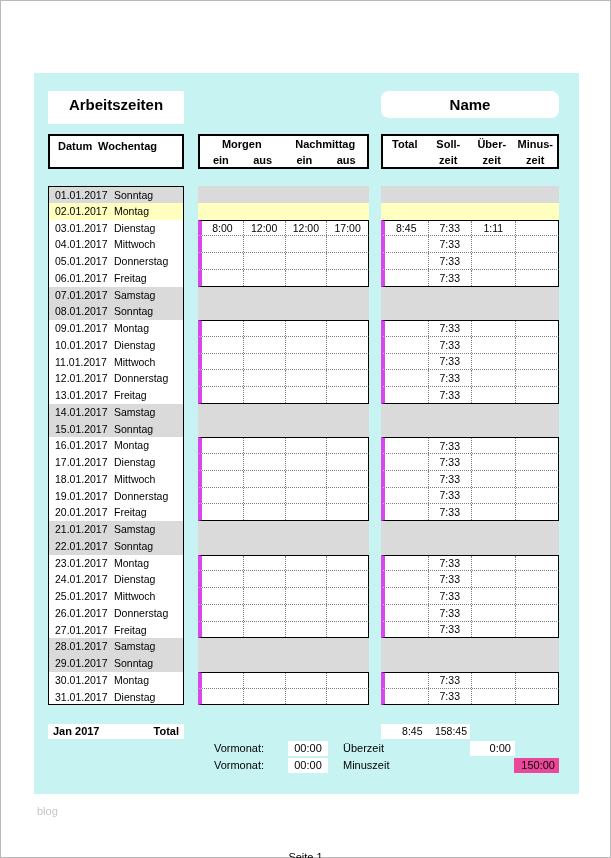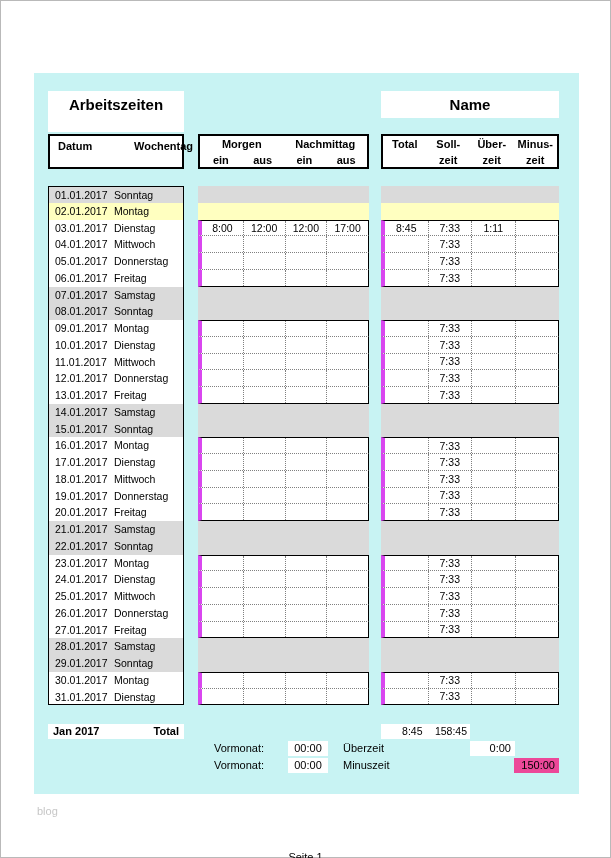--- a/index.html
+++ b/index.html
@@ -11,38 +11,38 @@
   .page {
     position:absolute; inset:0; background:#fff;
     border:1px solid #b9b9b9;
   }
   .sheet {
     position:absolute; left:33px; top:72px; width:545px; height:721px;
     background:#c8f3f3;
   }
   
   .title-box {
-    position:absolute; left:14px; top:18px; width:136px; height:41px;
+    position:absolute; left:14px; top:18px; width:136px; height:33px;
     background:#fff; font-size:15px; font-weight:bold;
     text-align:center; line-height:27px;
   }
   .name-box {
     position:absolute; left:347px; top:18px; width:178px; height:27px;
     background:#fff; font-size:15px; font-weight:bold;
-    text-align:center; line-height:27px;
+    text-align:center; line-height:27px;border-radius:8px;
   }
   
   .hdr {
     position:absolute; top:61px; height:35px; background:#fff;
     border:2px solid #000; font-size:11px; font-weight:bold;
   }
   .hdr-left { left:14px; width:136px; }
   .hdr-left .l1 { position:relative; height:16px; line-height:16px; margin-top:2px; }
   .hdr-left .datum { position:absolute; left:8px; }
-  .hdr-left .wtag  { position:absolute; left:48px;margin-left:36px; }
+  .hdr-left .wtag  { position:absolute; left:48px; }
   .hdr-mid { left:164px; width:171px; }
   .hdr-right { left:347px; width:178px; }
   .hdr .fl { display:flex; height:15px; line-height:15px; margin-top:1px; }
   .hdr .fl div { text-align:center; }
   .hdr-mid .l1 div { width:50%; }
   .hdr-mid .l2 div { width:25%; }
   .hdr-right .l1 div, .hdr-right .l2 div { width:25%; }
   
   #rows { position:absolute; left:0; top:113px; width:100%; }
   .row { position:relative; height:16.75px; }

